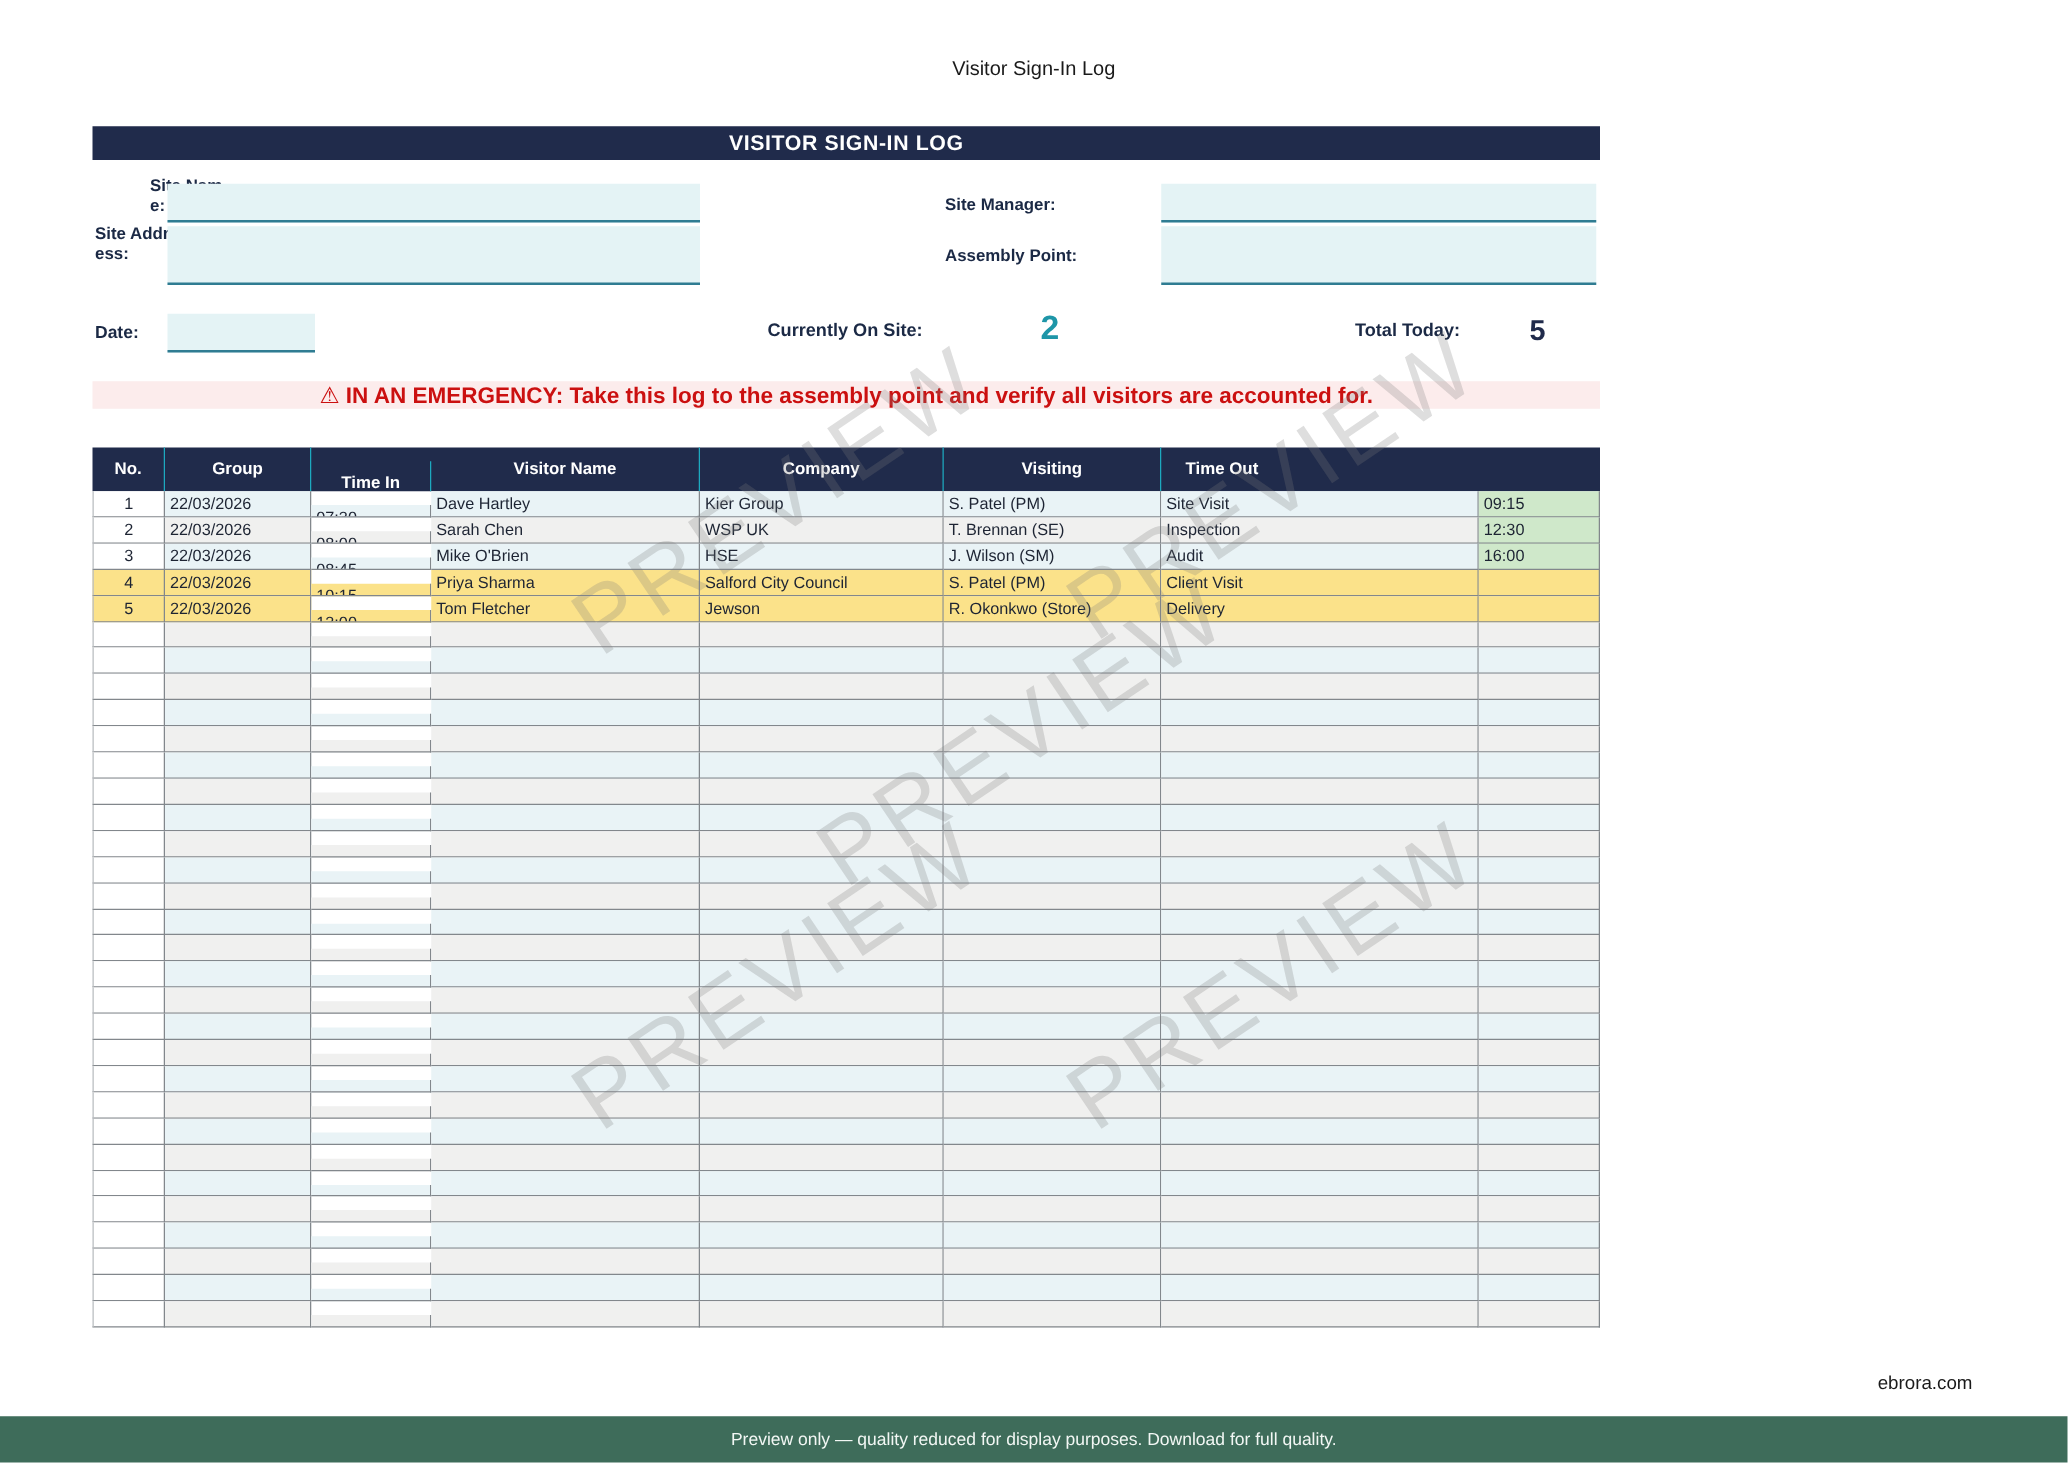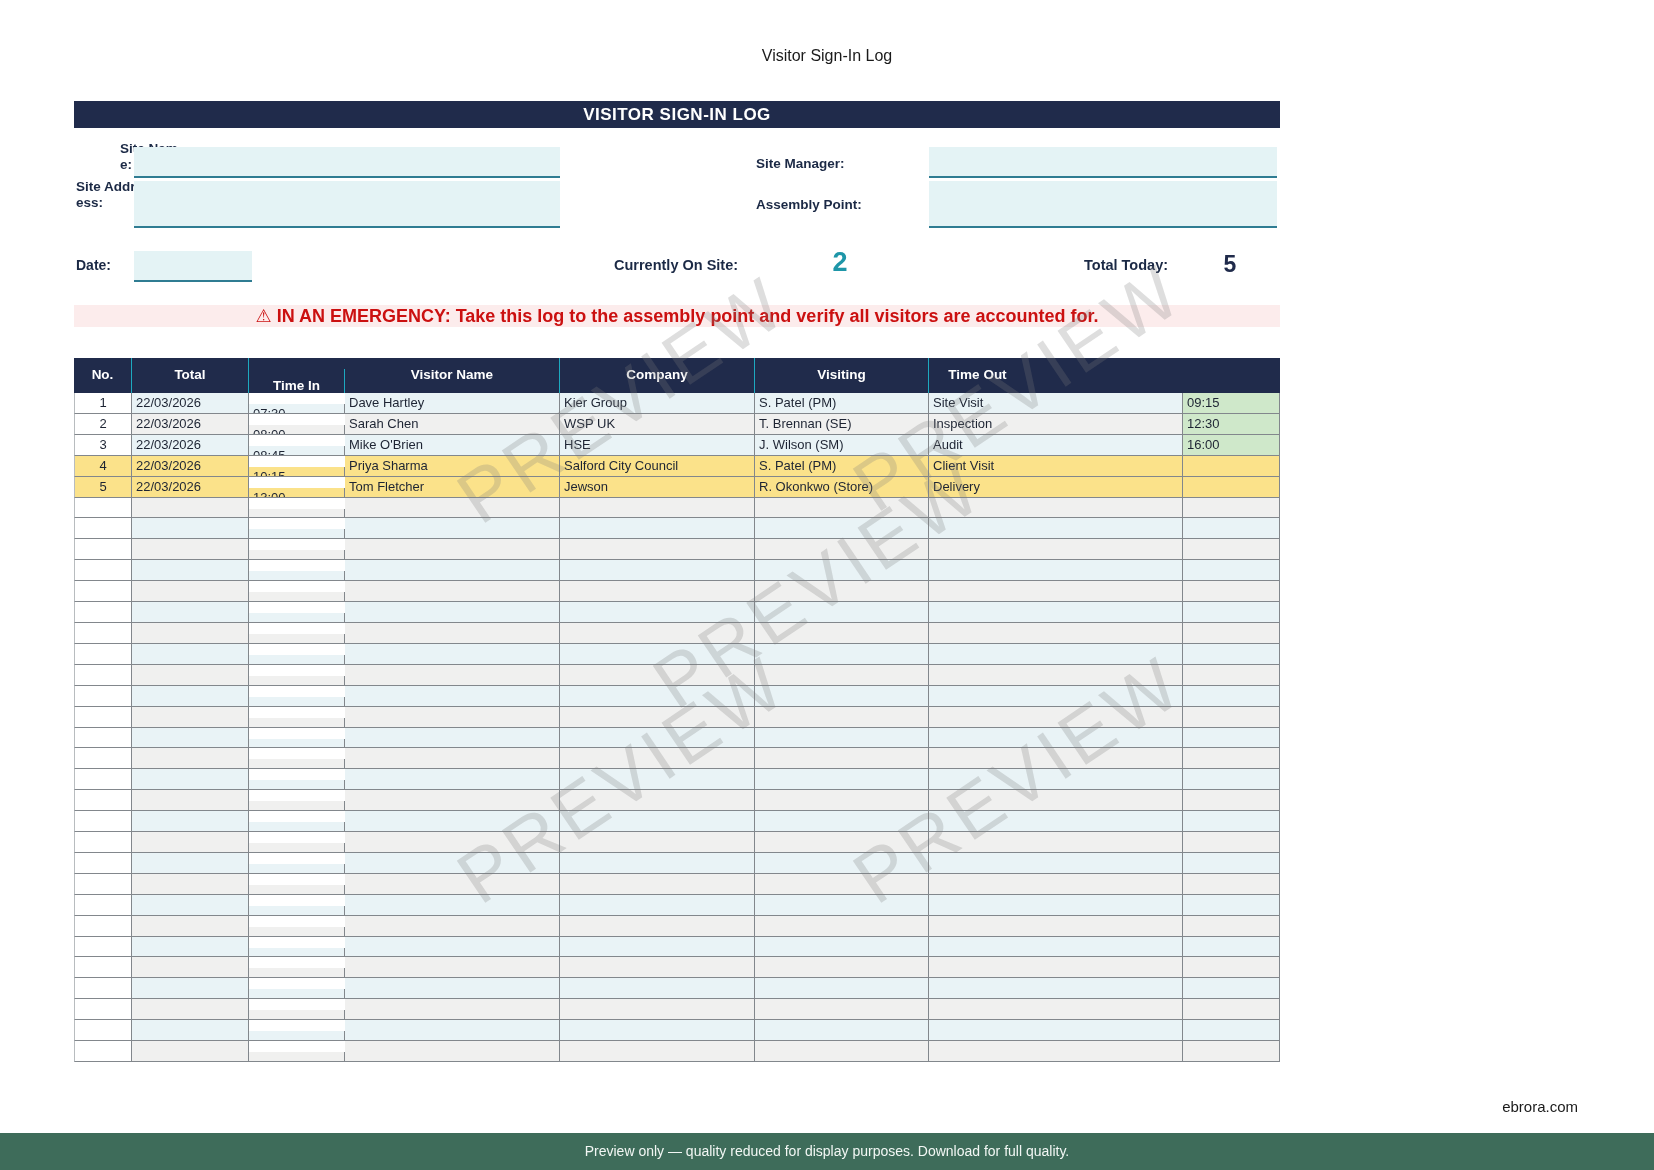--- a/index.html
+++ b/index.html
@@ -144,21 +144,21 @@
 <div class="abs flabel lbl-cos">Currently On Site:</div>
 <div class="abs val-cos">2</div>
 <div class="abs flabel lbl-total">Total Today:</div>
 <div class="abs val-total">5</div>
 
 <div class="abs emergency">⚠ IN AN EMERGENCY: Take this log to the assembly point and verify all visitors are accounted for.</div>
 
 <div class="abs vtable">
   <div class="t-header" id="thead">
       <div class="h-cell c0">No.</div>
-      <div class="h-cell c1">Total</div>
+      <div class="h-cell c1">Group</div>
       <div class="h-cell c2">Time In</div>
       <div class="h-cell c3">Visitor Name</div>
       <div class="h-cell c4">Company</div>
       <div class="h-cell c5">Visiting</div>
       <div class="h-cell c7">Time Out</div>
     </div>
   <div id="tbody">
       <div class="t-row row-blue">
         <div class="cell c0 no first">1</div>
         <div class="cell c1">22/03/2026</div>

